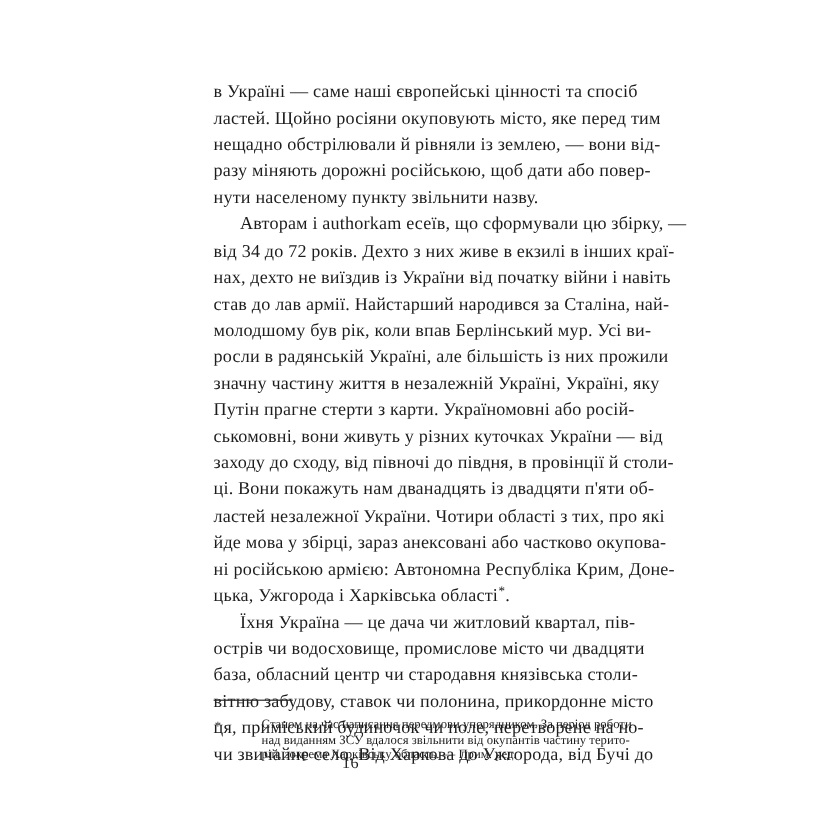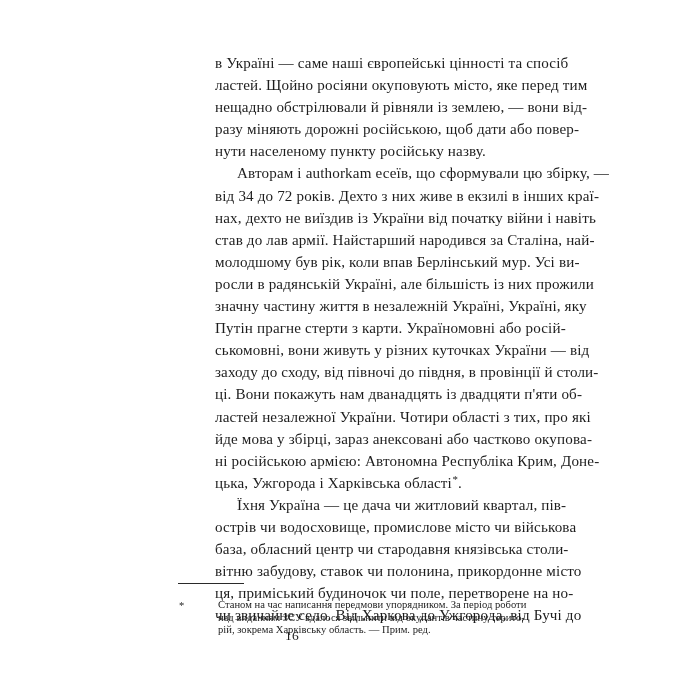--- a/index.html
+++ b/index.html
@@ -17,23 +17,22 @@
     position: relative;
     width: 700px;
     height: 700px;
     background: #ffffff;
     overflow: hidden;
     box-sizing: border-box;
   }
   .text-block {
     position: absolute;
     left: 178px;
-    top: 52px;
+    top: 66px;
     width: 350px;
-    margin-left: 37px;
   }
   .para {
     margin: 0;
     font-size: 15.1px;
     line-height: 22.1px;
     color: #1d1d1d;
     letter-spacing: 0.01em;
   }
   
   .line {
@@ -117,21 +116,21 @@
 
 <div class="page">
 
   <div class="text-block">
 
     <p class="para">
       <span class="line">в Україні — саме наші європейські цінності та спосіб</span>
       <span class="line">ластей. Щойно росіяни окуповують місто, яке перед тим</span>
       <span class="line">нещадно обстрілювали й рівняли із землею, — вони від-</span>
       <span class="line">разу міняють дорожні російською, щоб дати або повер-</span>
-      <span class="line last">нути населеному пункту російську назву.</span>
+      <span class="line last">нути населеному пункту звільнити назву.</span>
     </p>
 
     <p class="para">
       <span class="line indent">Авторам і authorkam есеїв, що сформували цю збірку, —</span>
       <span class="line">від 34 до 72 років. Дехто з них живе в екзилі в інших краї-</span>
       <span class="line">нах, дехто не виїздив із України від початку війни і навіть</span>
       <span class="line">став до лав армії. Найстарший народився за Сталіна, най-</span>
       <span class="line">молодшому був рік, коли впав Берлінський мур. Усі ви-</span>
       <span class="line">росли в радянській Україні, але більшість із них прожили</span>
       <span class="line">значну частину життя в незалежній Україні, Україні, яку</span>
@@ -140,21 +139,21 @@
       <span class="line">заходу до сходу, від півночі до півдня, в провінції й столи-</span>
       <span class="line">ці. Вони покажуть нам дванадцять із двадцяти п'яти об-</span>
       <span class="line">ластей незалежної України. Чотири області з тих, про які</span>
       <span class="line">йде мова у збірці, зараз анексовані або частково окупова-</span>
       <span class="line">ні російською армією: Автономна Республіка Крим, Доне-</span>
       <span class="line last"><span>цька, Ужгорода і Харківська області</span><span class="ftn-marker-sup">*</span><span>.</span></span>
     </p>
 
     <p class="para">
       <span class="line indent">Їхня Україна — це дача чи житловий квартал, пів-</span>
-      <span class="line">острів чи водосховище, промислове місто чи військова</span>
+      <span class="line">острів чи водосховище, промислове місто чи двадцяти</span>
       <span class="line">база, обласний центр чи стародавня князівська столи-</span>
       <span class="line">вітню забудову, ставок чи полонина, прикордонне місто</span>
       <span class="line">ця, приміський будиночок чи поле, перетворене на но-</span>
       <span class="line ragged">чи звичайне село. Від Харкова до Ужгорода, від Бучі до</span>
     </p>
 
   </div>
 
   <div class="footnote">
     <div class="footnote-rule"></div>

